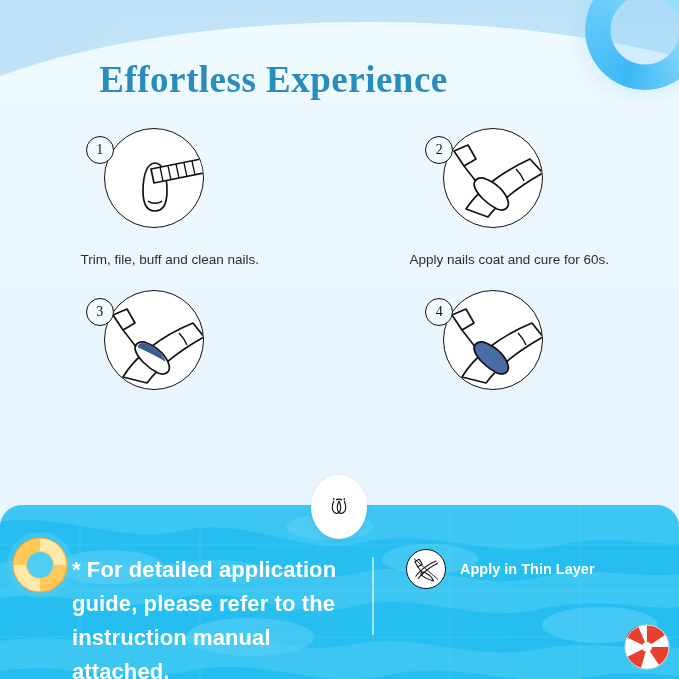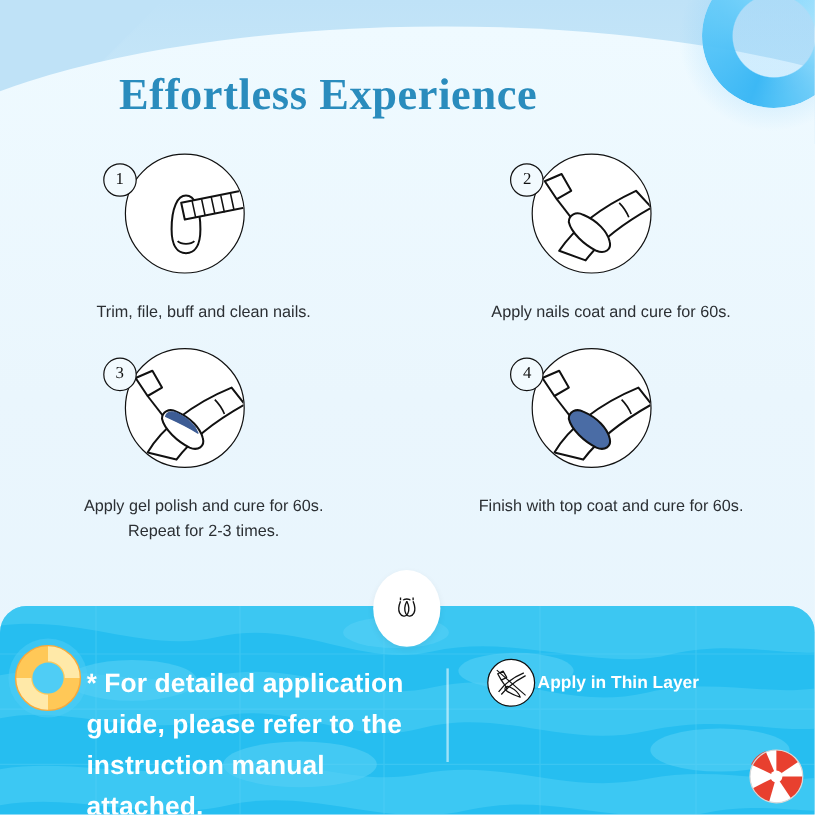--- a/index.html
+++ b/index.html
@@ -93,21 +93,21 @@
     color:#fff; font-weight:700; font-size:22px; line-height:1.55;
     letter-spacing:.1px;
   }
   .divider{
     position:absolute; left:372px; top:52px; width:2px; height:78px;
     background:rgba(255,255,255,.55);
   }
   .banner-right{
     position:absolute; left:406px; top:44px; width:250px;
   }
-  .feature{ display:flex; align-items:center; gap:2px; margin-bottom:12px; }
+  .feature{ display:flex; align-items:center; gap:14px; margin-bottom:12px; }
   .feat-icon{
     width:40px; height:40px; border-radius:50%;
     background:#fff; border:1.5px solid #111;
     display:flex; align-items:center; justify-content:center;
     flex:0 0 auto;
   }
   .feat-label{ color:#fff; font-weight:700; font-size:14.5px; }
 
   .badge-oval{
     position:absolute; left:311px; bottom:140px;
@@ -179,39 +179,37 @@
               <path d="M18 86 C30 66 54 46 88 32 L99 46 C74 60 54 76 42 92 Z" fill="#fff"></path>
               <path d="M74 42 C78 46 80 49 82 54" stroke-width="1.4"></path>
               <path d="M8 24 L22 18 L30 32 L18 39 Z" fill="#fff"></path>
               <path d="M18 39 L32 57" stroke-width="1.6"></path>
               <path d="M30 58 C30 52 36 49 42 52 C54 57 62 66 64 74 C66 81 60 85 53 82 C43 77 32 67 30 58 Z" fill="#fff"></path>
               <path d="M33 56 C34 52 39 51 44 54 C52 58 58 64 60 70 C54 66 44 61 33 56 Z" fill="#3d5c94" stroke="#3d5c94" stroke-width="1"></path>
             </g>
           </svg>
         </div>
       </div>
-      <div class="caption">Apply gel polish and cure for 60s. Repeat for 2-3 times.</div>
     </div>
 
     <div class="step">
       <div class="step-art">
         <div class="badge">4</div>
         <div class="circle">
           <svg viewBox="0 0 100 100" width="100" height="100">
             <g fill="none" stroke="#111" stroke-width="1.7" stroke-linejoin="round">
               <path d="M18 86 C30 66 54 46 88 32 L99 46 C74 60 54 76 42 92 Z" fill="#fff"></path>
               <path d="M74 42 C78 46 80 49 82 54" stroke-width="1.4"></path>
               <path d="M8 24 L22 18 L30 32 L18 39 Z" fill="#fff"></path>
               <path d="M18 39 L32 57" stroke-width="1.6"></path>
               <path d="M30 58 C30 52 36 49 42 52 C54 57 62 66 64 74 C66 81 60 85 53 82 C43 77 32 67 30 58 Z" fill="#4a6ca5"></path>
             </g>
           </svg>
         </div>
       </div>
-      <div class="caption">Finish with top coat and cure for 60s.</div>
     </div>
 
   </div>
 
   <div class="badge-oval">
     <svg viewBox="0 0 40 40" width="30" height="30">
       <g fill="none" stroke="#111" stroke-width="1.5">
         <path d="M13 12 C11 17 10 21 12 25 C14 29 19 30 21 26 C23 22 22 16 20 12"></path>
         <path d="M27 12 C29 17 30 21 28 25 C26 29 21 30 19 26 C17 22 18 16 20 12"></path>
         <path d="M13 11 L13 8 M27 11 L27 8"></path>

